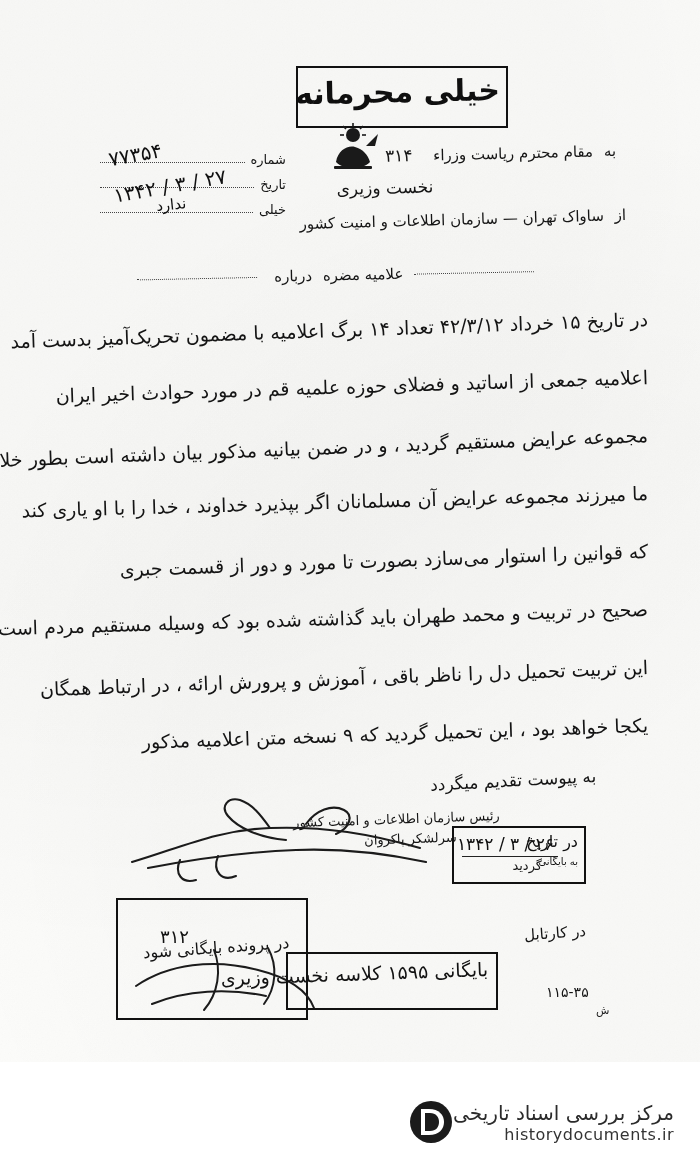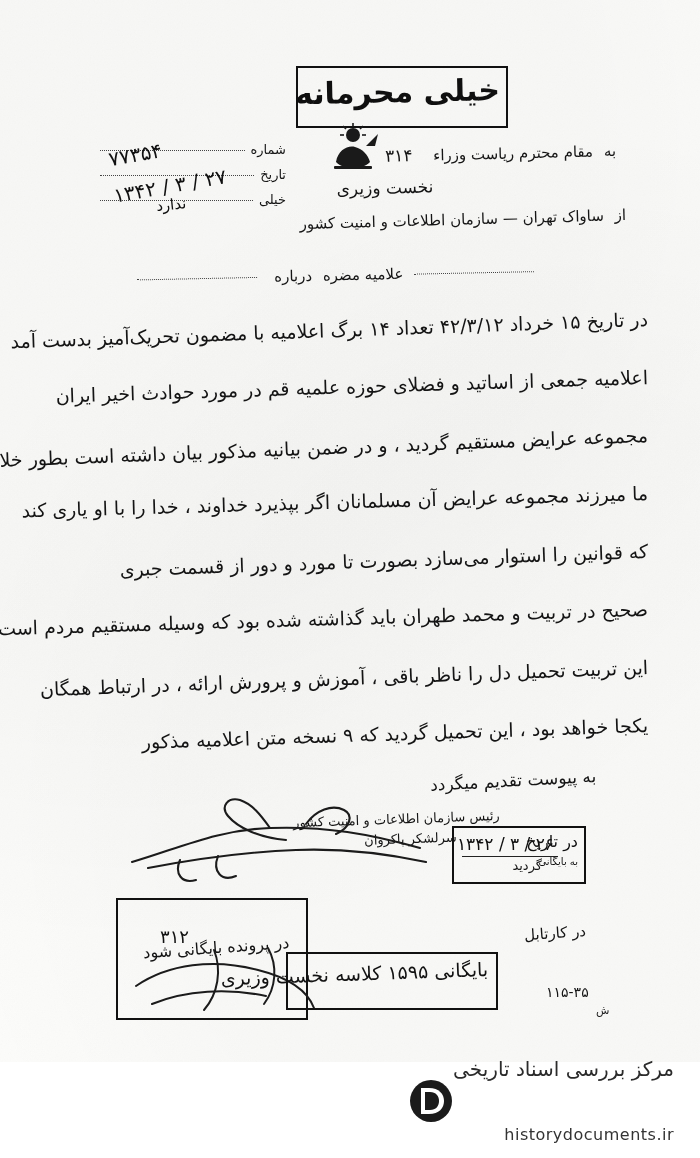--- a/index.html
+++ b/index.html
@@ -89,21 +89,21 @@
     position: absolute;
     left: 96px;
     top: 142px;
     width: 190px;
     font-size: 13px;
     color: #151515;
     direction: rtl;
   }
   .ref-row {
     display: flex;
-    align-items: flex-start;
+    align-items: flex-end;
     gap: 2px;
     height: 25px;
   }
   .ref-label { flex: 0 0 auto; font-size: 13px; }
   .ref-dots {
     flex: 1 1 auto;
     border-bottom: 1px dotted #444;
     margin: 0 4px 4px 4px;
     height: 8px;
   }
@@ -332,21 +332,20 @@
     font-size: 20px;
     color: #2b2b2b;
     letter-spacing: 0.5px;
   }
   .footer-url {
     font-size: 16px;
     color: #333;
     letter-spacing: 0.5px;
     direction: ltr;
     text-align: right;
-    margin-top: 44px;
   }
   .footer-logo { width: 44px; height: 44px; }
 
   .scribble { stroke: #1b1b1b; fill: none; }
 </style>
 </head>
 <body>
 
 <div class="scan-page">
 

